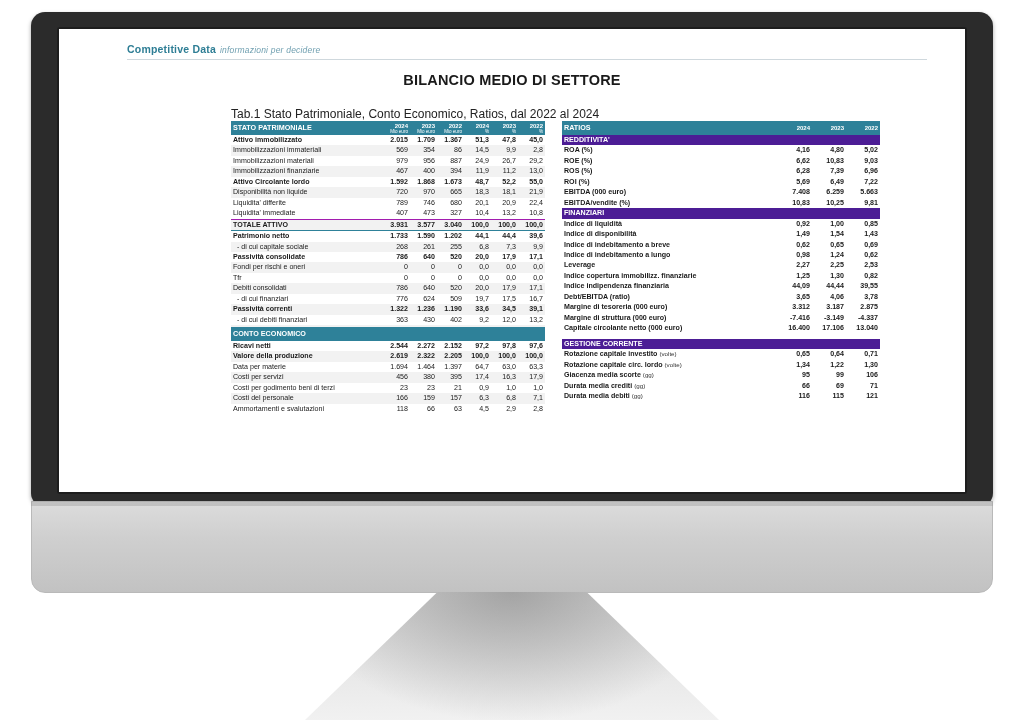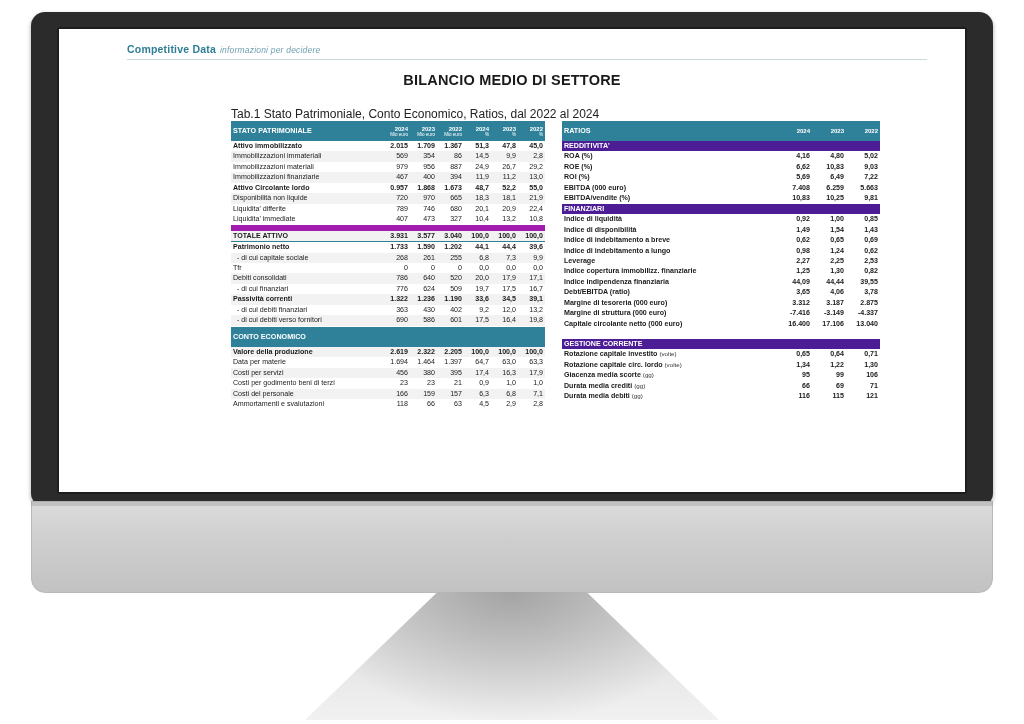--- a/index.html
+++ b/index.html
@@ -25,27 +25,27 @@
   .brandline{position:absolute;left:68px;top:30px;width:800px;border-bottom:1px solid #cfd8dd;}
   .brand{position:absolute;left:68px;top:14px;font-size:10.5px;font-weight:bold;color:#2e7e95;letter-spacing:.2px;}
   .brand .sub{font-weight:normal;font-style:italic;color:#6f9fb0;font-size:8.5px;margin-left:4px;}
 
   .doctitle{position:absolute;left:0;top:43px;width:906px;text-align:center;font-size:14.5px;font-weight:bold;color:#1a1a1a;letter-spacing:.2px;}
   .tabcaption{position:absolute;left:172px;top:78px;font-size:12px;color:#222;}
 
   table{border-collapse:collapse;font-size:7.1px;color:#1a1a1a;}
   .tbl{position:absolute;}
   .tbl td{padding:0 2px;height:10.45px;line-height:10.45px;white-space:nowrap;overflow:hidden;}
-  .hdr td{background:#2e8199;color:#fff;font-weight:bold;font-size:7.2px;height:20px;line-height:12px;}
+  .hdr td{background:#2e8199;color:#fff;font-weight:bold;font-size:7.2px;height:14px;line-height:12px;}
   .hdr td.unit{font-weight:normal;font-size:5.1px;text-align:right;line-height:6px;}
   .sub-hdr td{background:#4c1d95;color:#fff;font-weight:bold;}
   .num{text-align:right;}
   .b td{font-weight:bold;}
   .zebra{background:#f2f2f2;}
-  .tot td{font-weight:bold;border-top:6px solid #a21caf;border-bottom:1px solid #2e8199;}
+  .tot td{font-weight:bold;border-top:1px solid #a21caf;border-bottom:1px solid #2e8199;}
   .indent{padding-left:6px !important;}
   .small{font-size:6.2px;font-weight:normal;color:#333;}
 
   
   #sp-table{left:172px;top:92px;width:314px;}
   #sp-table col.lbl{width:152px;}
   #sp-table col.n{width:27px;}
   #sp-table col.p{width:27px;}
   #ce-table{left:172px;top:298px;width:314px;}
   #ce-table col.lbl{width:152px;}
@@ -148,21 +148,21 @@
                 <td>Immobilizzazioni finanziarie</td>
                 <td class="num">467</td>
                 <td class="num">400</td>
                 <td class="num">394</td>
                 <td class="num">11,9</td>
                 <td class="num">11,2</td>
                 <td class="num">13,0</td>
               </tr>
               <tr class="b">
                 <td>Attivo Circolante  lordo</td>
-                <td class="num">0.957</td>
+                <td class="num">1.592</td>
                 <td class="num">1.868</td>
                 <td class="num">1.673</td>
                 <td class="num">48,7</td>
                 <td class="num">52,2</td>
                 <td class="num">55,0</td>
               </tr>
               <tr class="zebra">
                 <td>Disponibilità non liquide</td>
                 <td class="num">720</td>
                 <td class="num">970</td>
@@ -209,20 +209,38 @@
               </tr>
               <tr class="zebra">
                 <td class="indent">- di cui capitale sociale</td>
                 <td class="num">268</td>
                 <td class="num">261</td>
                 <td class="num">255</td>
                 <td class="num">6,8</td>
                 <td class="num">7,3</td>
                 <td class="num">9,9</td>
               </tr>
+              <tr class="b">
+                <td>Passività consolidate</td>
+                <td class="num">786</td>
+                <td class="num">640</td>
+                <td class="num">520</td>
+                <td class="num">20,0</td>
+                <td class="num">17,9</td>
+                <td class="num">17,1</td>
+              </tr>
+              <tr class="zebra">
+                <td>Fondi per rischi e oneri</td>
+                <td class="num">0</td>
+                <td class="num">0</td>
+                <td class="num">0</td>
+                <td class="num">0,0</td>
+                <td class="num">0,0</td>
+                <td class="num">0,0</td>
+              </tr>
               <tr class="">
                 <td>Tfr</td>
                 <td class="num">0</td>
                 <td class="num">0</td>
                 <td class="num">0</td>
                 <td class="num">0,0</td>
                 <td class="num">0,0</td>
                 <td class="num">0,0</td>
               </tr>
               <tr class="zebra">
@@ -286,20 +304,29 @@
           <tbody id="ce-body">
               <tr class="hdr">
                 <td>CONTO ECONOMICO</td>
                 <td></td>
                 <td></td>
                 <td></td>
                 <td></td>
                 <td></td>
                 <td></td>
               </tr>
+              <tr class="b">
+                <td>Ricavi netti</td>
+                <td class="num">2.544</td>
+                <td class="num">2.272</td>
+                <td class="num">2.152</td>
+                <td class="num">97,2</td>
+                <td class="num">97,8</td>
+                <td class="num">97,6</td>
+              </tr>
               <tr class="b zebra">
                 <td>Valore della produzione</td>
                 <td class="num">2.619</td>
                 <td class="num">2.322</td>
                 <td class="num">2.205</td>
                 <td class="num">100,0</td>
                 <td class="num">100,0</td>
                 <td class="num">100,0</td>
               </tr>
               <tr class="">
@@ -382,20 +409,26 @@
                 <td class="num">4,80</td>
                 <td class="num">5,02</td>
               </tr>
               <tr class="b">
                 <td>ROE (%)</td>
                 <td class="num">6,62</td>
                 <td class="num">10,83</td>
                 <td class="num">9,03</td>
               </tr>
               <tr class="b">
+                <td>ROS (%)</td>
+                <td class="num">6,28</td>
+                <td class="num">7,39</td>
+                <td class="num">6,96</td>
+              </tr>
+              <tr class="b">
                 <td>ROI (%)</td>
                 <td class="num">5,69</td>
                 <td class="num">6,49</td>
                 <td class="num">7,22</td>
               </tr>
               <tr class="b">
                 <td>EBITDA (000 euro)</td>
                 <td class="num">7.408</td>
                 <td class="num">6.259</td>
                 <td class="num">5.663</td>

